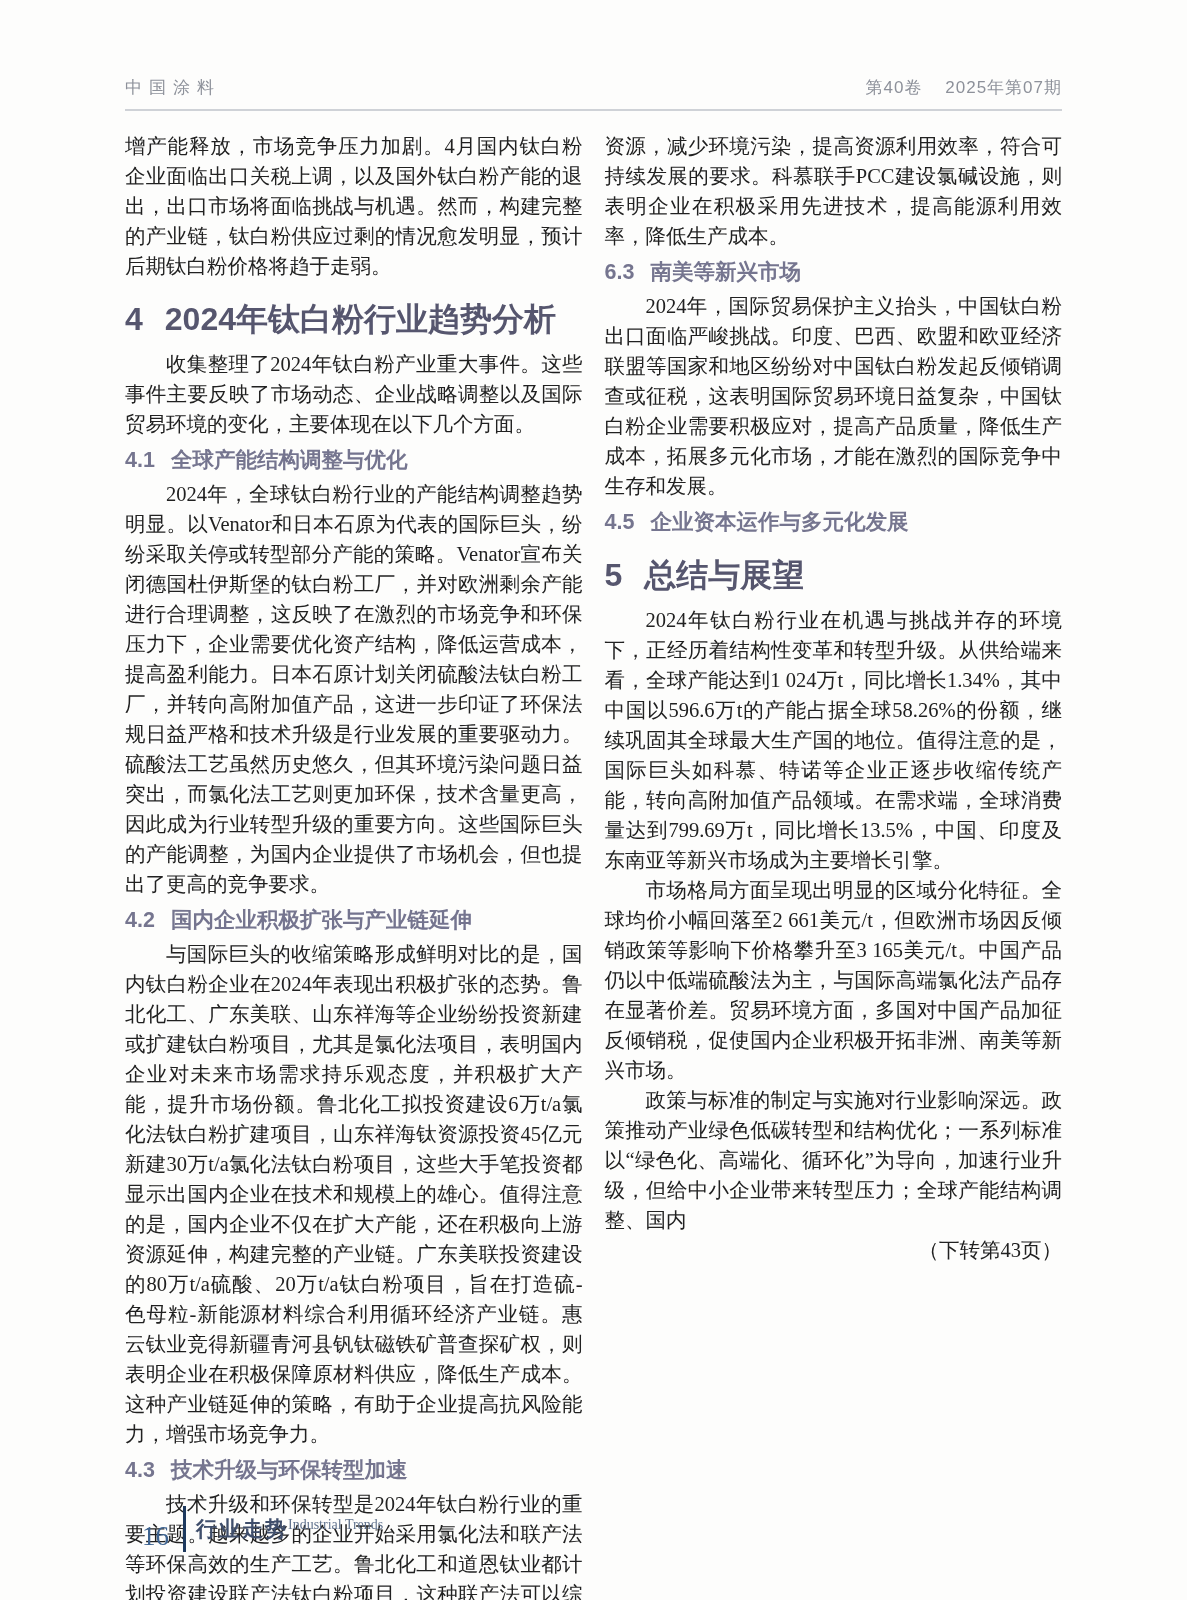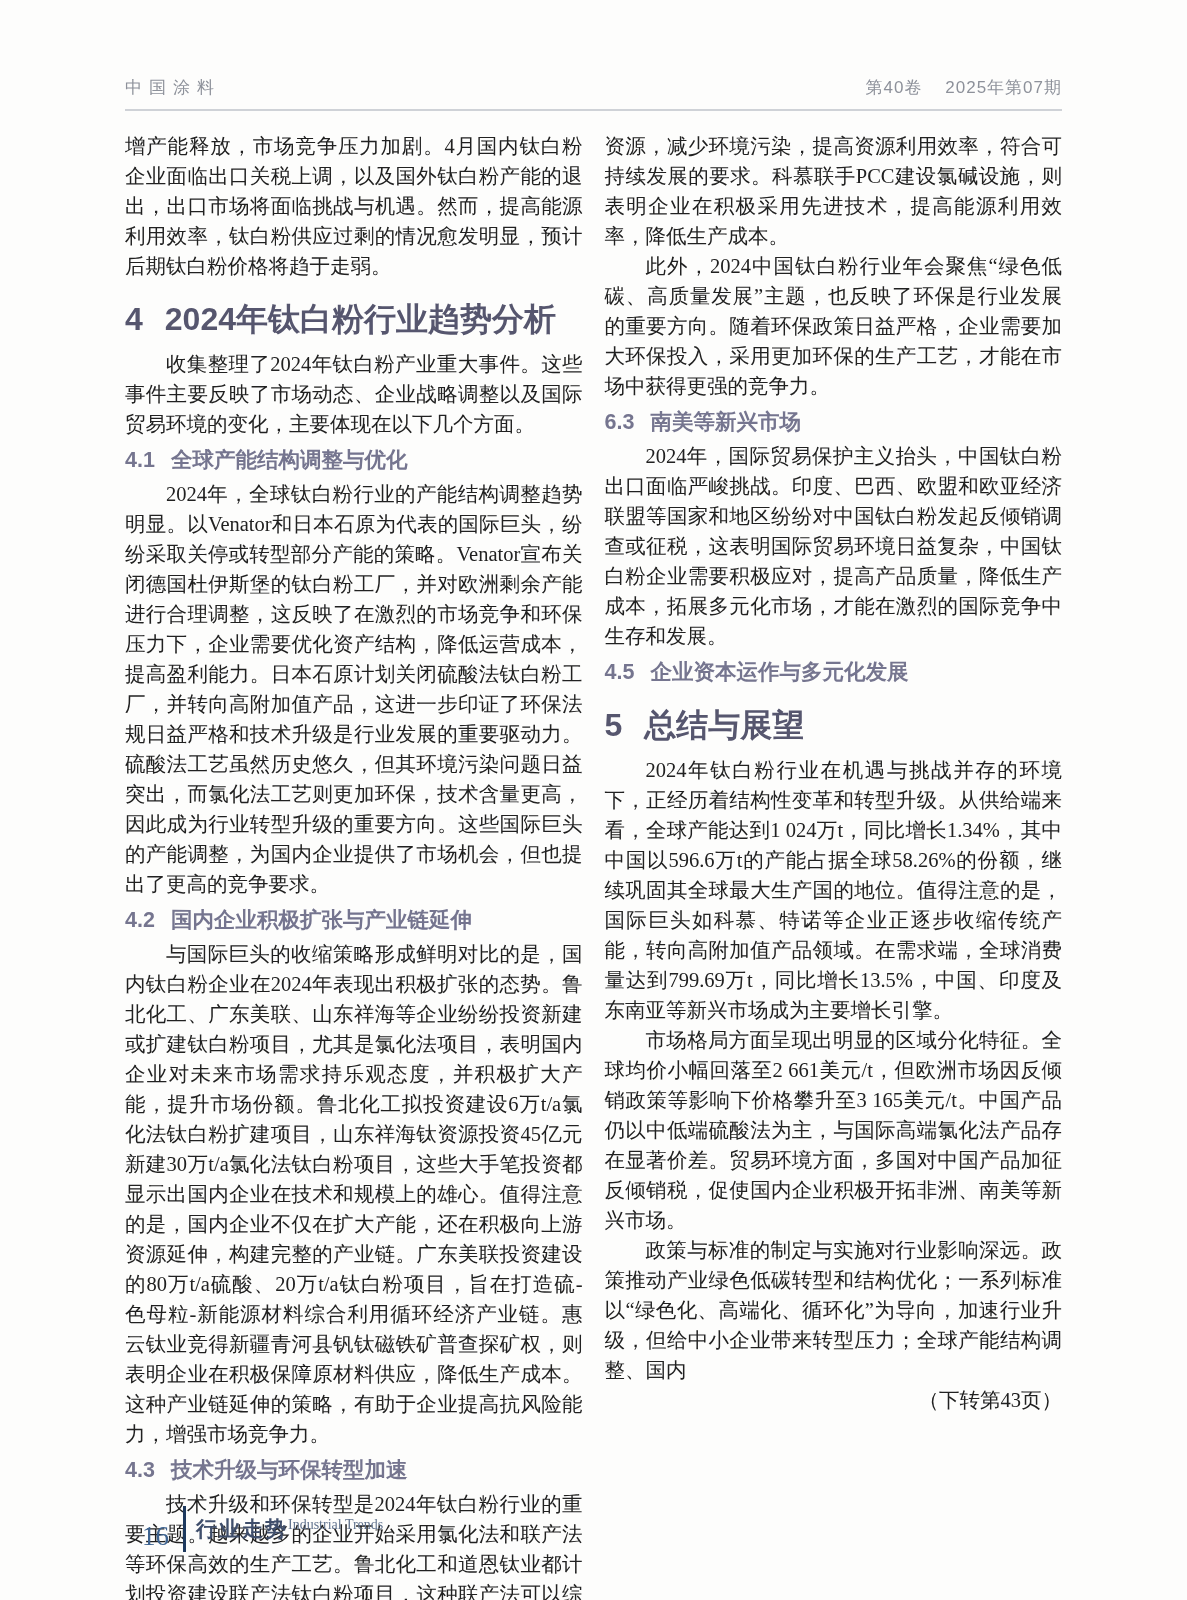--- a/index.html
+++ b/index.html
@@ -86,33 +86,32 @@
   <div class="page-header">
     <span class="journal-name">中国涂料</span>
     <span class="header-right">
       <span>第40卷</span>
       <span>2025年第07期</span>
     </span>
   </div>
 
   <div class="columns">
     <div class="col" id="col-left">
-        <p class="para">增产能释放，市场竞争压力加剧。4月国内钛白粉企业面临出口关税上调，以及国外钛白粉产能的退出，出口市场将面临挑战与机遇。然而，提高能源利用效率，钛白粉供应过剩的情况愈发明显，预计后期钛白粉价格将趋于走弱。</p>
+        <p class="para">增产能释放，市场竞争压力加剧。4月国内钛白粉企业面临出口关税上调，以及国外钛白粉产能的退出，出口市场将面临挑战与机遇。然而，构建完整的产业链，钛白粉供应过剩的情况愈发明显，预计后期钛白粉价格将趋于走弱。</p>
         <div class="heading-1"><span class="h-num">4</span><span class="h-title">2024年钛白粉行业趋势分析</span></div>
         <p class="para indent">收集整理了2024年钛白粉产业重大事件。这些事件主要反映了市场动态、企业战略调整以及国际贸易环境的变化，主要体现在以下几个方面。</p>
         <div class="heading-2"><span class="h-num">4.1</span><span class="h-title">全球产能结构调整与优化</span></div>
         <p class="para indent">2024年，全球钛白粉行业的产能结构调整趋势明显。以Venator和日本石原为代表的国际巨头，纷纷采取关停或转型部分产能的策略。Venator宣布关闭德国杜伊斯堡的钛白粉工厂，并对欧洲剩余产能进行合理调整，这反映了在激烈的市场竞争和环保压力下，企业需要优化资产结构，降低运营成本，提高盈利能力。日本石原计划关闭硫酸法钛白粉工厂，并转向高附加值产品，这进一步印证了环保法规日益严格和技术升级是行业发展的重要驱动力。硫酸法工艺虽然历史悠久，但其环境污染问题日益突出，而氯化法工艺则更加环保，技术含量更高，因此成为行业转型升级的重要方向。这些国际巨头的产能调整，为国内企业提供了市场机会，但也提出了更高的竞争要求。</p>
         <div class="heading-2"><span class="h-num">4.2</span><span class="h-title">国内企业积极扩张与产业链延伸</span></div>
         <p class="para indent">与国际巨头的收缩策略形成鲜明对比的是，国内钛白粉企业在2024年表现出积极扩张的态势。鲁北化工、广东美联、山东祥海等企业纷纷投资新建或扩建钛白粉项目，尤其是氯化法项目，表明国内企业对未来市场需求持乐观态度，并积极扩大产能，提升市场份额。鲁北化工拟投资建设6万t/a氯化法钛白粉扩建项目，山东祥海钛资源投资45亿元新建30万t/a氯化法钛白粉项目，这些大手笔投资都显示出国内企业在技术和规模上的雄心。值得注意的是，国内企业不仅在扩大产能，还在积极向上游资源延伸，构建完整的产业链。广东美联投资建设的80万t/a硫酸、20万t/a钛白粉项目，旨在打造硫-色母粒-新能源材料综合利用循环经济产业链。惠云钛业竞得新疆青河县钒钛磁铁矿普查探矿权，则表明企业在积极保障原材料供应，降低生产成本。这种产业链延伸的策略，有助于企业提高抗风险能力，增强市场竞争力。</p>
         <div class="heading-2"><span class="h-num">4.3</span><span class="h-title">技术升级与环保转型加速</span></div>
         <p class="para indent">技术升级和环保转型是2024年钛白粉行业的重要主题。越来越多的企业开始采用氯化法和联产法等环保高效的生产工艺。鲁北化工和道恩钛业都计划投资建设联产法钛白粉项目，这种联产法可以综合利用</p>
       </div>
     <div class="col" id="col-right">
         <p class="para">资源，减少环境污染，提高资源利用效率，符合可持续发展的要求。科慕联手PCC建设氯碱设施，则表明企业在积极采用先进技术，提高能源利用效率，降低生产成本。</p>
-        <p class="para indent">此外，2024中国钛白粉行业年会聚焦“绿色低碳、高质量发展”主题，也反映了环保是行业发展的重要方向。随着环保政策日益严格，企业需要加大环保投入，采用更加环保的生产工艺，才能在市场中获得更强的竞争力。</p>
         <div class="heading-2"><span class="h-num">6.3</span><span class="h-title">南美等新兴市场</span></div>
         <p class="para indent">2024年，国际贸易保护主义抬头，中国钛白粉出口面临严峻挑战。印度、巴西、欧盟和欧亚经济联盟等国家和地区纷纷对中国钛白粉发起反倾销调查或征税，这表明国际贸易环境日益复杂，中国钛白粉企业需要积极应对，提高产品质量，降低生产成本，拓展多元化市场，才能在激烈的国际竞争中生存和发展。</p>
         <div class="heading-2"><span class="h-num">4.5</span><span class="h-title">企业资本运作与多元化发展</span></div>
         <div class="heading-1"><span class="h-num">5</span><span class="h-title">总结与展望</span></div>
         <p class="para indent">2024年钛白粉行业在机遇与挑战并存的环境下，正经历着结构性变革和转型升级。从供给端来看，全球产能达到1 024万t，同比增长1.34%，其中中国以596.6万t的产能占据全球58.26%的份额，继续巩固其全球最大生产国的地位。值得注意的是，国际巨头如科慕、特诺等企业正逐步收缩传统产能，转向高附加值产品领域。在需求端，全球消费量达到799.69万t，同比增长13.5%，中国、印度及东南亚等新兴市场成为主要增长引擎。</p>
         <p class="para indent">市场格局方面呈现出明显的区域分化特征。全球均价小幅回落至2 661美元/t，但欧洲市场因反倾销政策等影响下价格攀升至3 165美元/t。中国产品仍以中低端硫酸法为主，与国际高端氯化法产品存在显著价差。贸易环境方面，多国对中国产品加征反倾销税，促使国内企业积极开拓非洲、南美等新兴市场。</p>
         <p class="para indent">政策与标准的制定与实施对行业影响深远。政策推动产业绿色低碳转型和结构优化；一系列标准以“绿色化、高端化、循环化”为导向，加速行业升级，但给中小企业带来转型压力；全球产能结构调整、国内</p>
         <p class="note">（下转第43页）</p>
       </div>
   </div>

